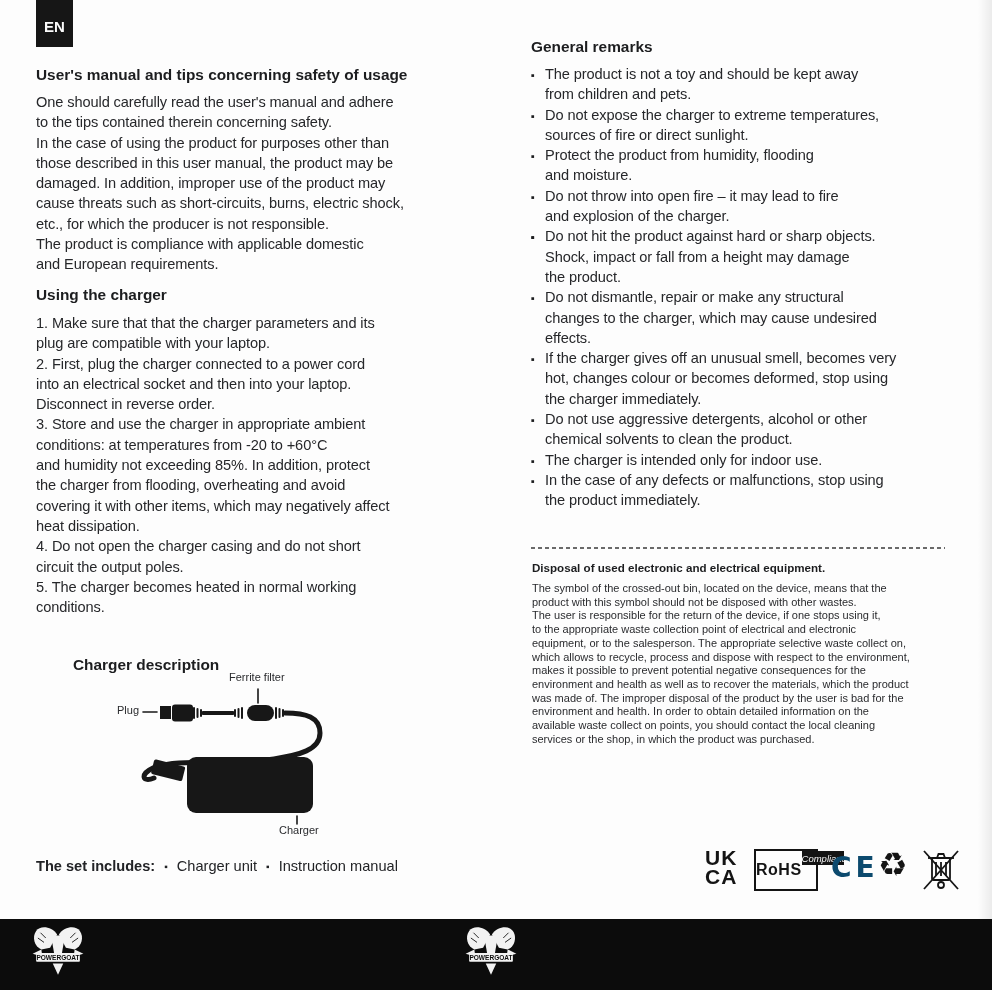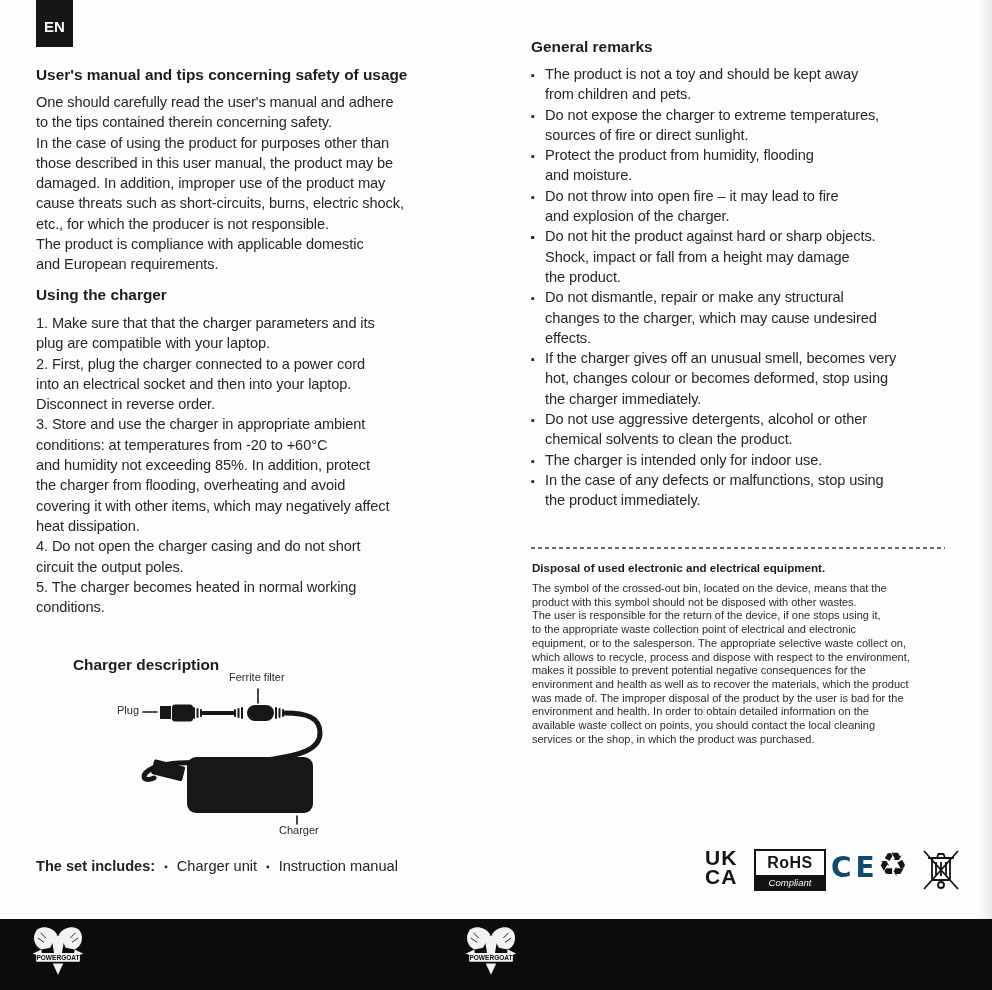--- a/index.html
+++ b/index.html
@@ -31,22 +31,22 @@
   .divider{
     left:531px;top:547px;width:414px;height:2px;
     background:repeating-linear-gradient(90deg,#6a6a6a 0 4px,transparent 4px 7px);
   }
   .diag-label{font-size:11px;color:#2a2b2e;text-align:center;}
   .set-row{left:36px;top:858px;display:flex;align-items:baseline;gap:9px;font-size:14.6px;}
   .set-row .lbl{font-weight:700;}
   .set-row .sq{font-size:10px;position:relative;top:-1px;}
   .ukca{left:705px;top:848px;font-weight:800;font-size:21px;line-height:19px;letter-spacing:1px;color:#141414;}
   .rohs{
-    left:754px;top:849px;width:72px;height:42px;border:2.5px solid #141414;
-    box-sizing:border-box;display:flex;flex-direction:column;background:#fdfdfd;
+    left:754px;top:849px;width:64px;height:42px;border:2.5px solid #141414;
+    box-sizing:border-box;display:flex;flex-direction:row;background:#fdfdfd;
   }
   .rohs-top{flex:1;display:flex;align-items:center;justify-content:center;
     font-weight:800;font-size:16px;color:#141414;letter-spacing:0.5px;}
   .rohs-bot{height:14px;background:#141414;color:#f7f7f7;font-size:9.5px;
     display:flex;align-items:center;justify-content:center;font-style:italic;}
   .ce{left:831px;top:851px;font-weight:700;font-size:28px;letter-spacing:4px;color:#0c4a6e;
       font-family:"DejaVu Sans",sans-serif;}
   .recycle{left:878px;top:847px;font-size:33px;color:#141414;line-height:36px;}
   .footer-bar{left:0;top:919px;width:992px;height:71px;background:#0c0c0c;}
   .goat{position:absolute;top:3px;}

